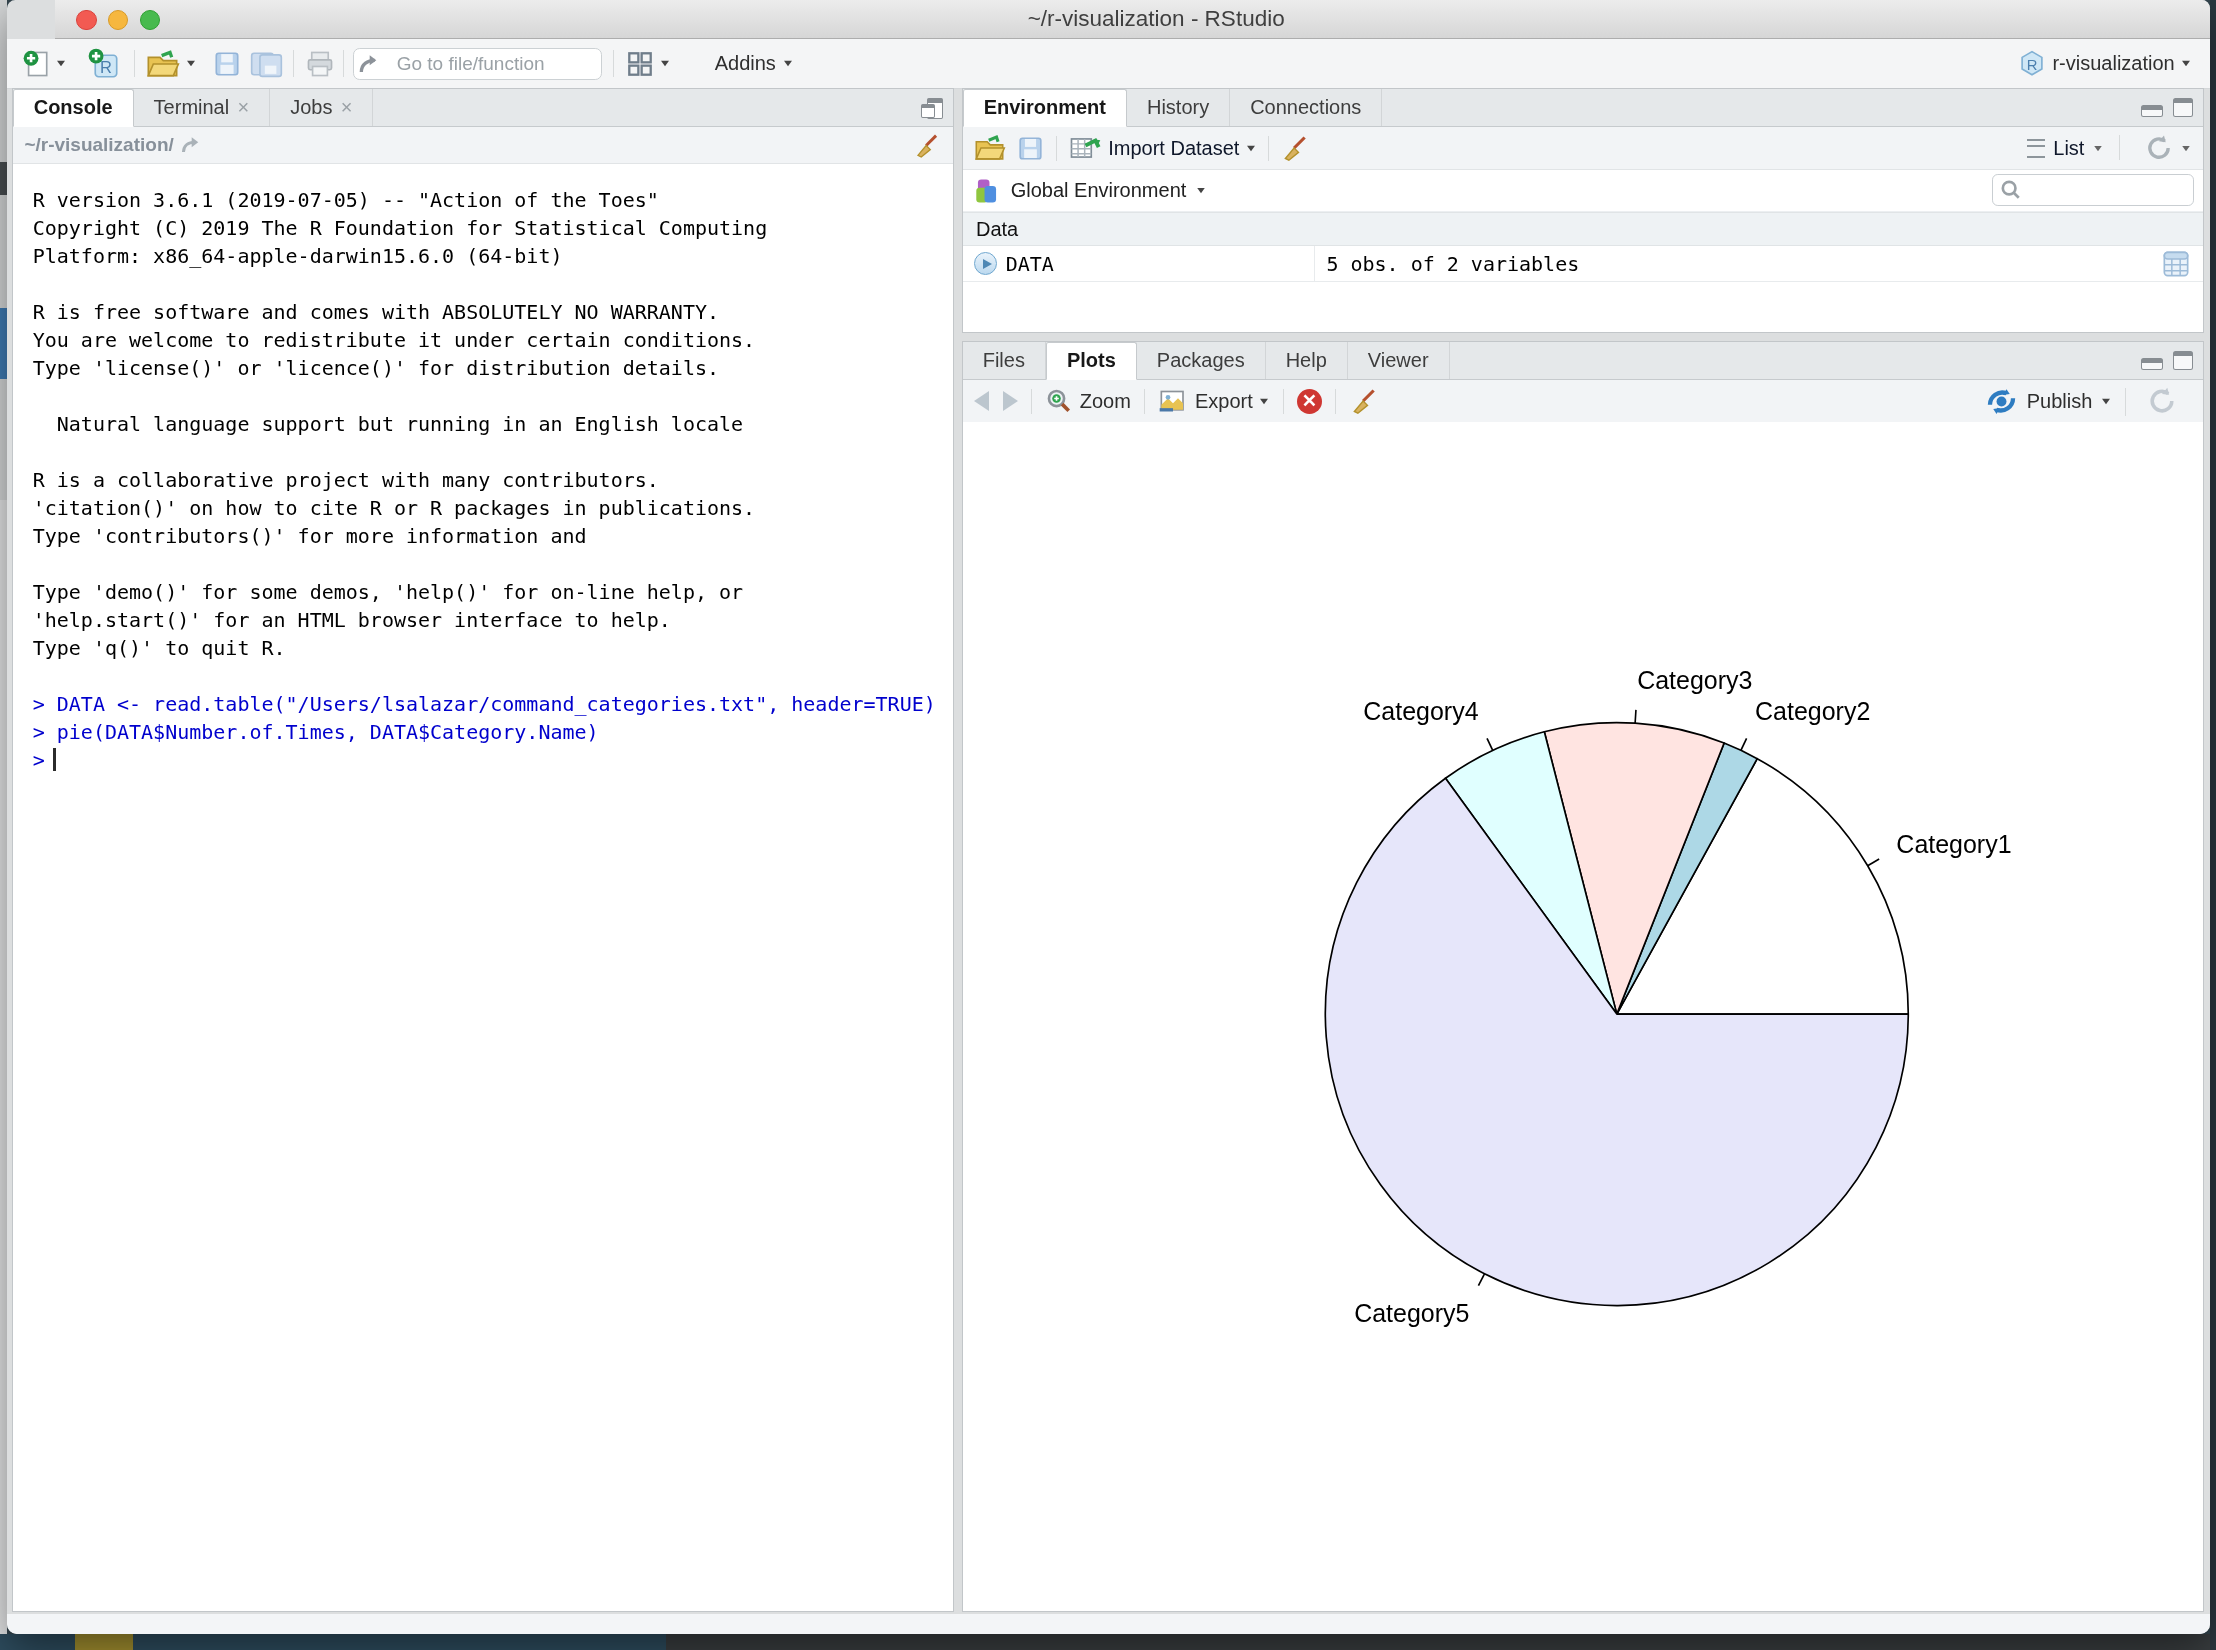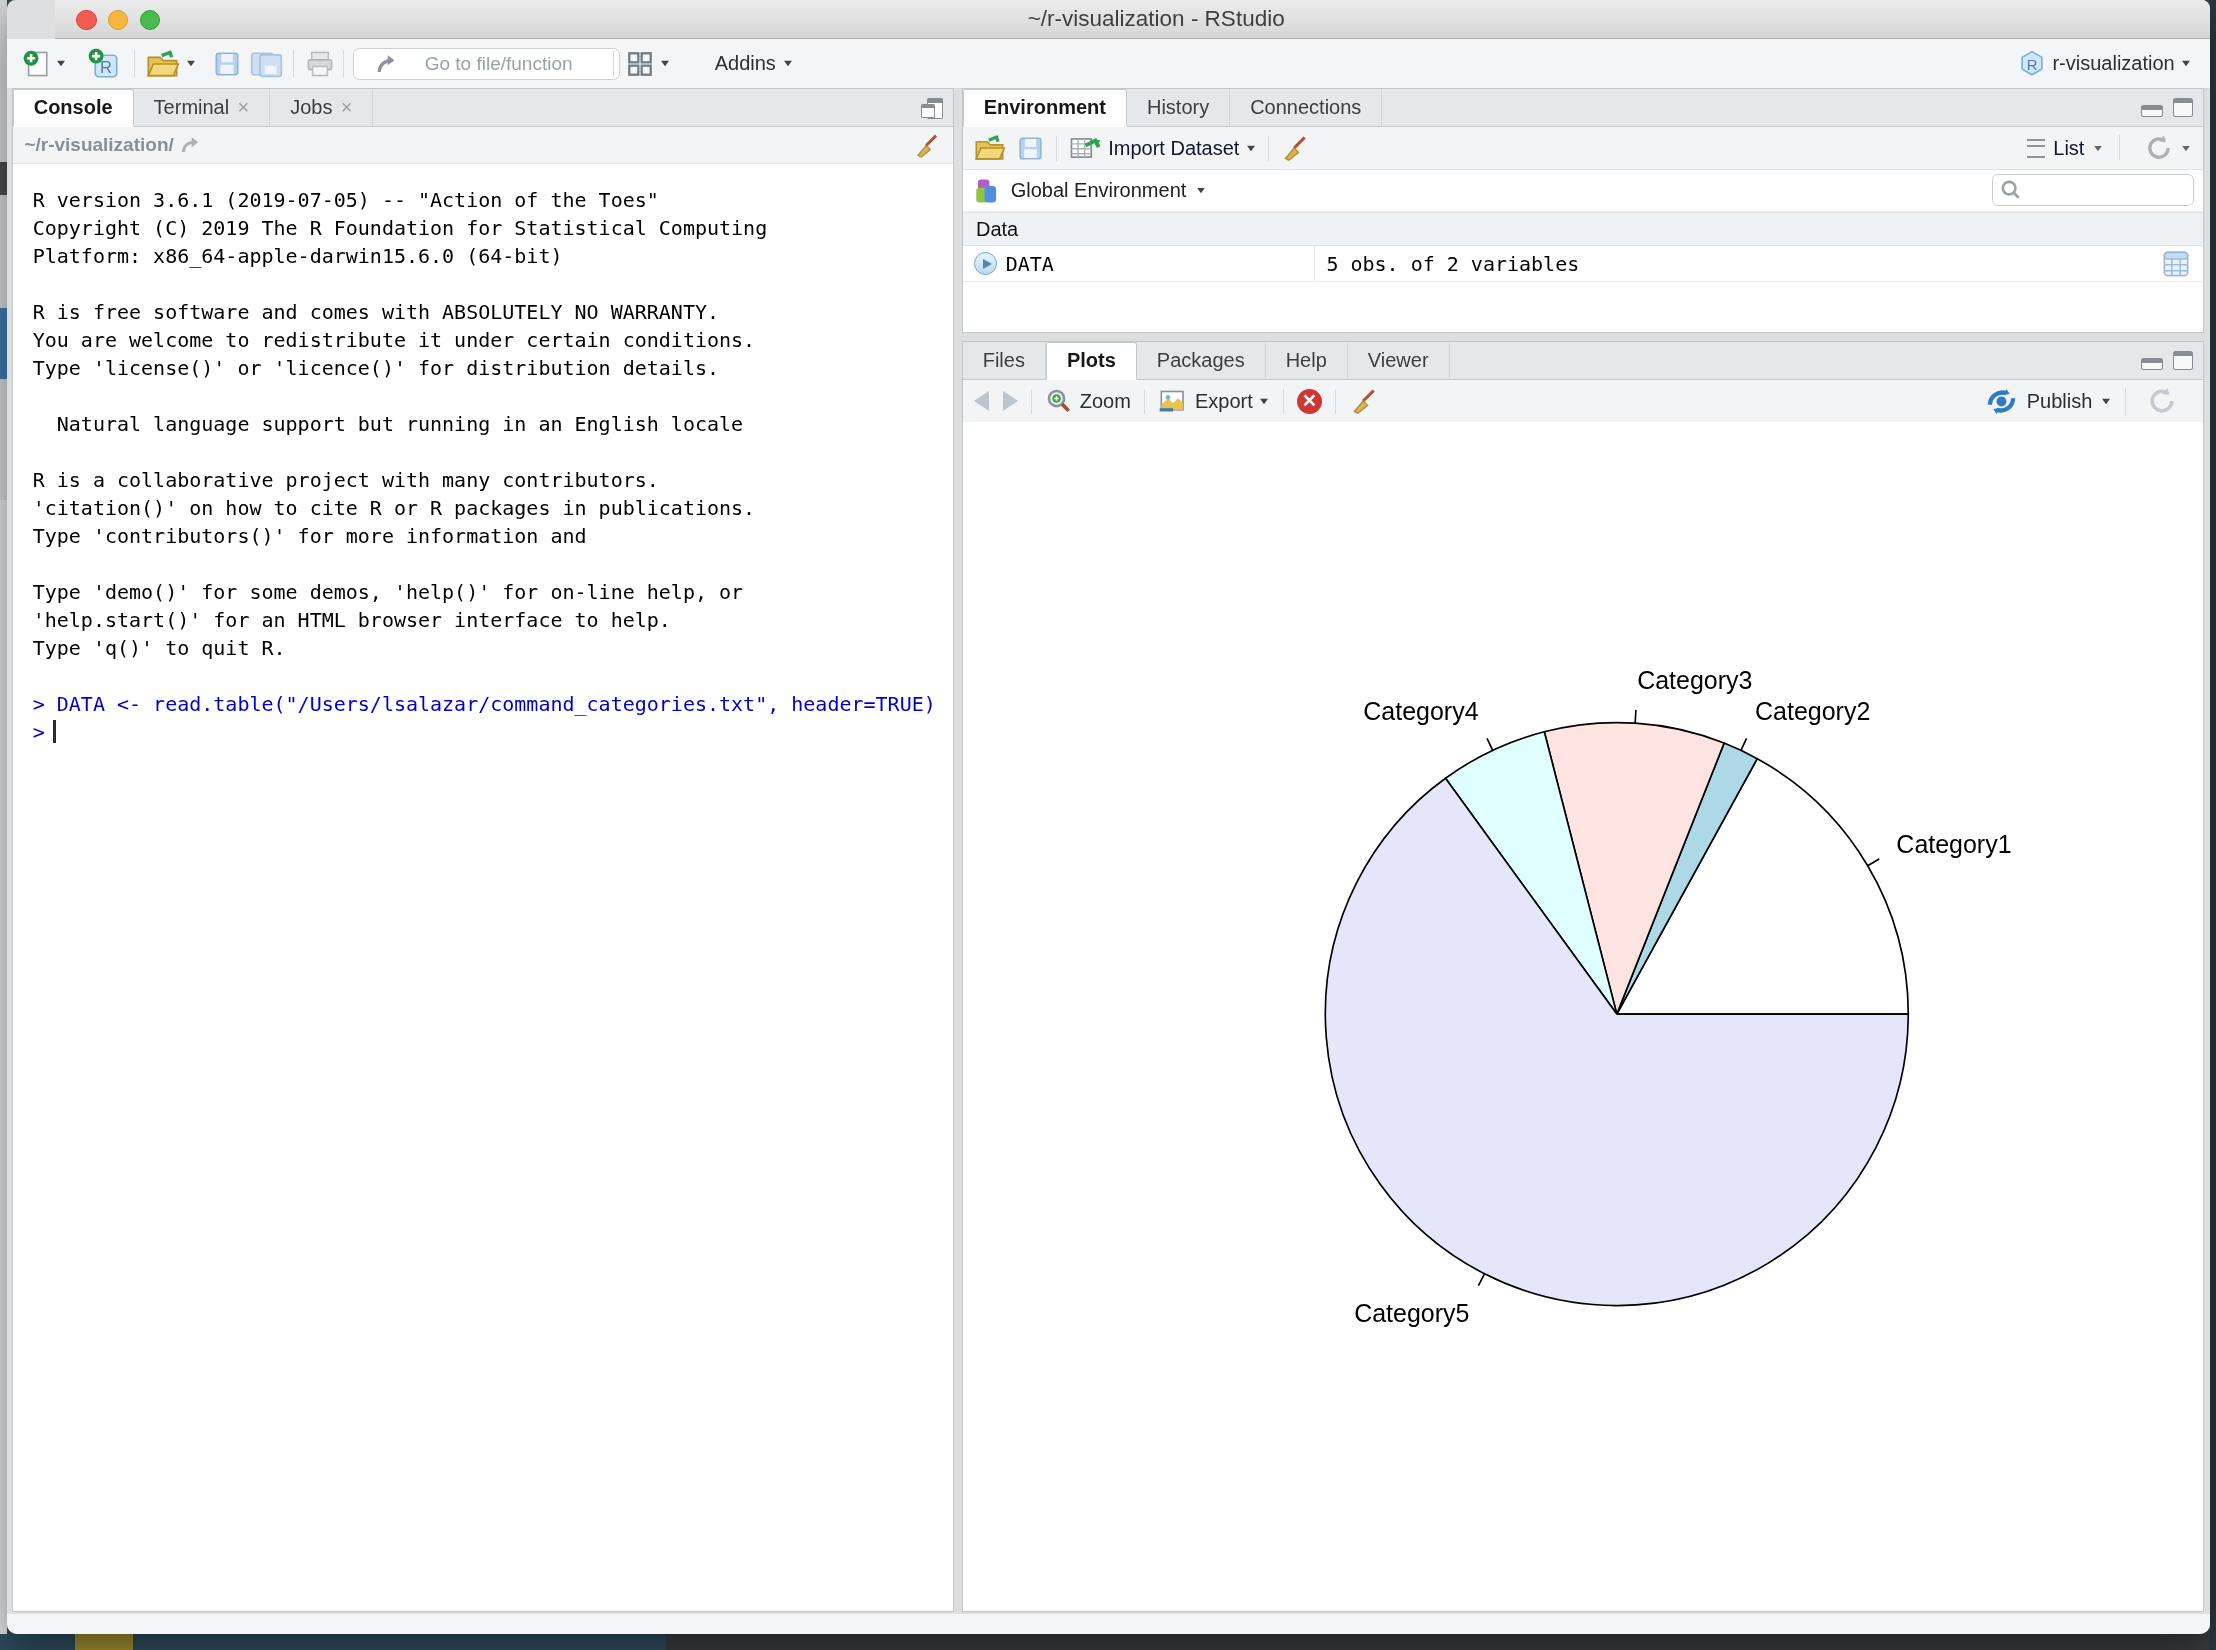--- a/index.html
+++ b/index.html
@@ -27,21 +27,21 @@
 
   .toolbar{position:absolute;left:0;top:39px;width:100%;height:49px;background:#f4f5f6;
            border-bottom:0.8px solid #d4d7d9;}
   .toolbar .item{position:absolute;top:0;height:49px;display:flex;align-items:center;gap:6.7px;
                  color:#2f2f2f;font-size:20px;}
   .caret{width:0;height:0;border-left:5.8px solid transparent;border-right:5.8px solid transparent;
          border-top:7.5px solid #444;display:inline-block;}
   .caret.light{border-top-color:#666;}
   .vsep{position:absolute;top:10.8px;width:0.8px;height:27.5px;background:#d7dadb;}
   .goto{position:absolute;left:346px;top:9.2px;width:243px;height:30px;background:#fff;
-        border:0.8px solid #ccd1d4;border-radius:6.7px;display:flex;align-items:center;padding-left:22px;gap:22px;}
+        border:0.8px solid #ccd1d4;border-radius:6.7px;display:flex;align-items:center;padding-left:4px;gap:12px;}
   .goto input{border:none;outline:none;font-size:19px;color:#444;width:183px;background:transparent;
               font-family:"Liberation Sans",sans-serif;}
   .goto input::placeholder{color:#9aa1a6;}
 
   
   .pane{position:absolute;background:#fff;border:0.8px solid #c2c6c9;box-sizing:border-box;}
   .tabstrip{position:relative;height:37px;background:#e5e8ea;border-bottom:0.8px solid #c6cacd;
             display:flex;align-items:stretch;}
   .tab{position:relative;display:flex;align-items:center;padding:0 20px;font-size:20px;color:#3d3d3d;
        border-right:0.8px solid #d2d5d7;gap:8.3px;justify-content:flex-end;}
@@ -257,20 +257,21 @@
           <div class="cline output">&nbsp;</div>
           <div class="cline output">R is a collaborative project with many contributors.</div>
           <div class="cline output">'citation()' on how to cite R or R packages in publications.</div>
           <div class="cline output">Type 'contributors()' for more information and</div>
           <div class="cline output">&nbsp;</div>
           <div class="cline output">Type 'demo()' for some demos, 'help()' for on-line help, or</div>
           <div class="cline output">'help.start()' for an HTML browser interface to help.</div>
           <div class="cline output">Type 'q()' to quit R.</div>
           <div class="cline output">&nbsp;</div>
           <div class="cline command">&gt; DATA &lt;- read.table("/Users/lsalazar/command_categories.txt", header=TRUE)</div>
+          <div class="cline command">&gt; pie(DATA$Number.of.Times, DATA$Category.Name)</div>
           <div class="promptline">
           <span>&gt;</span>
           <span class="cursor"></span>
         </div>
       </div>
     </div>
 
     <div class="pane" style="left:955px;top:88px;width:1242px;height:245px;">
       <div class="tabstrip">
         <div class="tab active">

